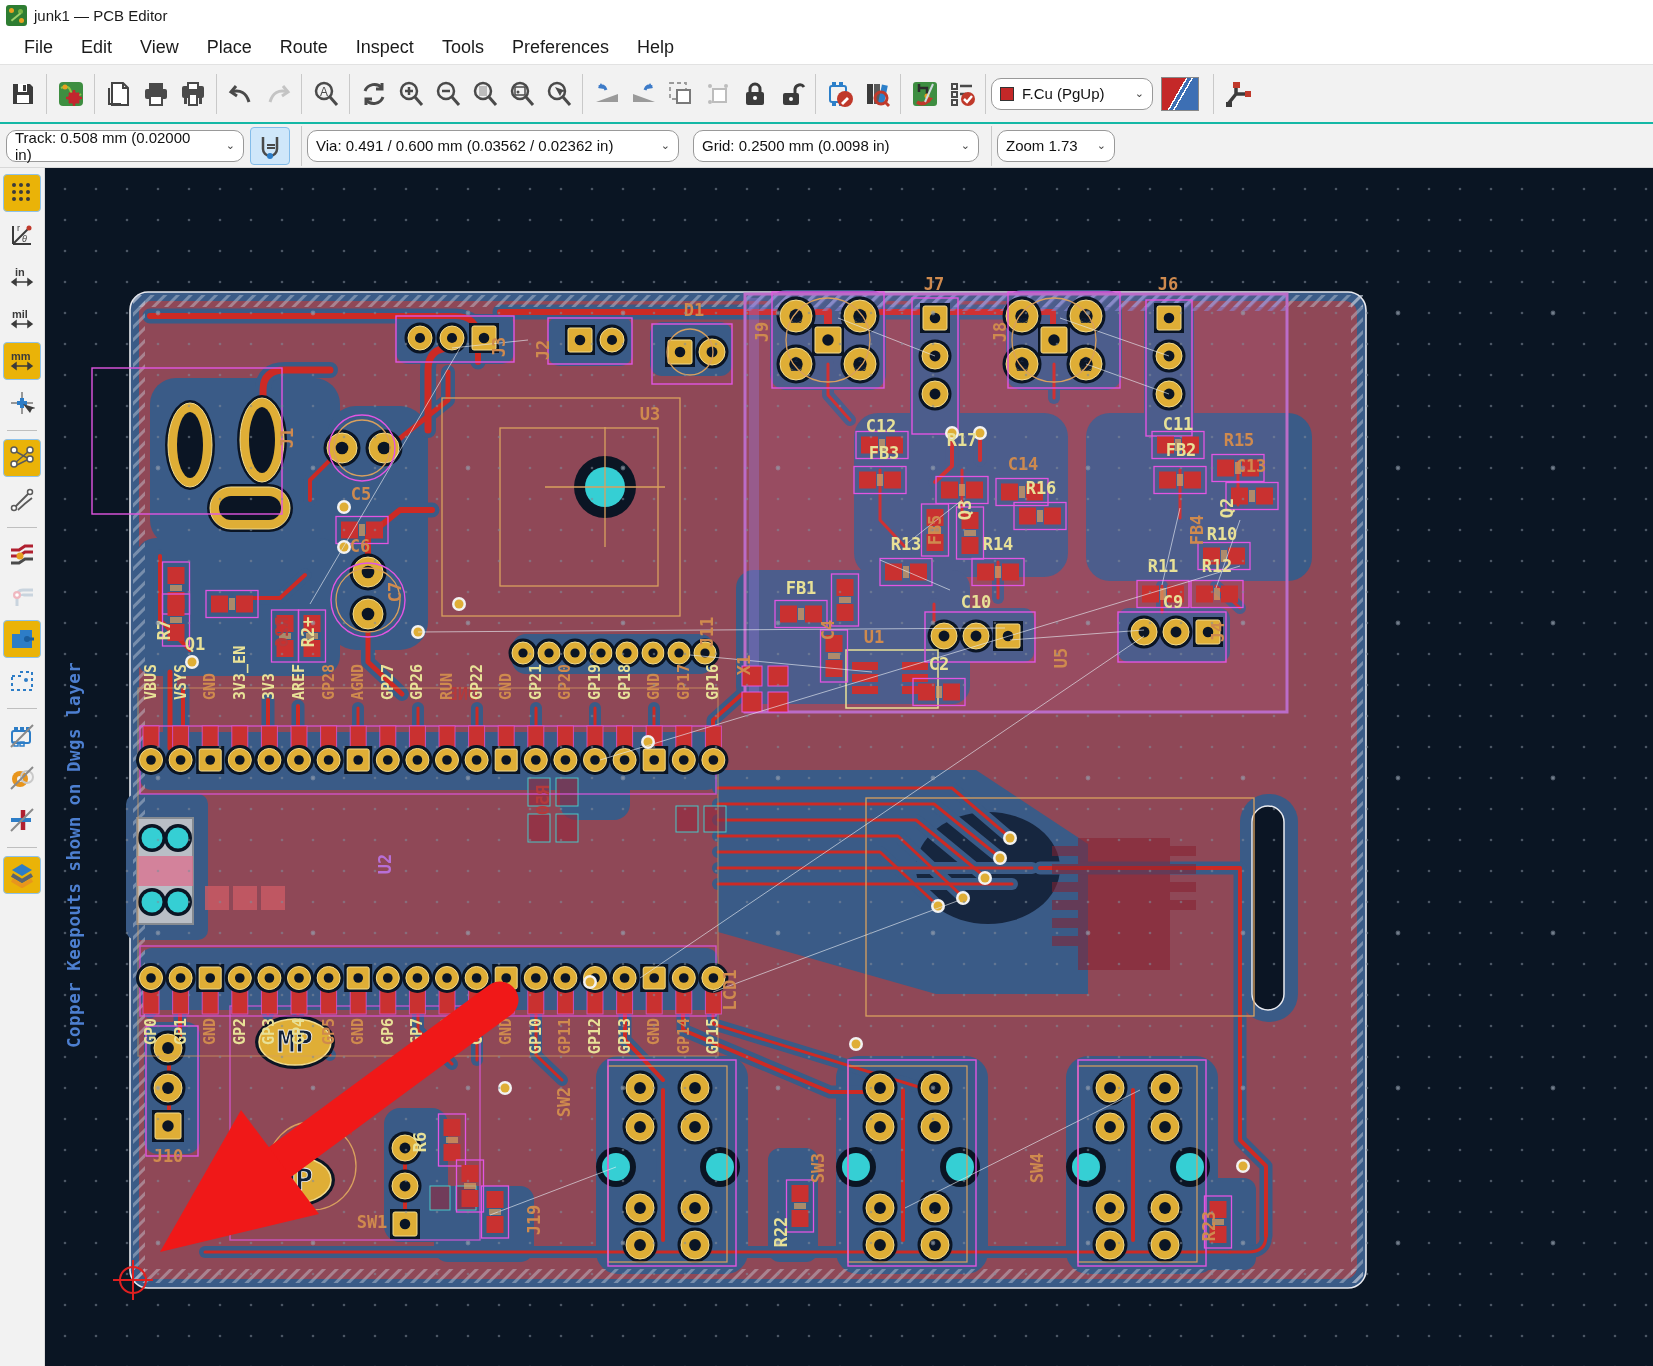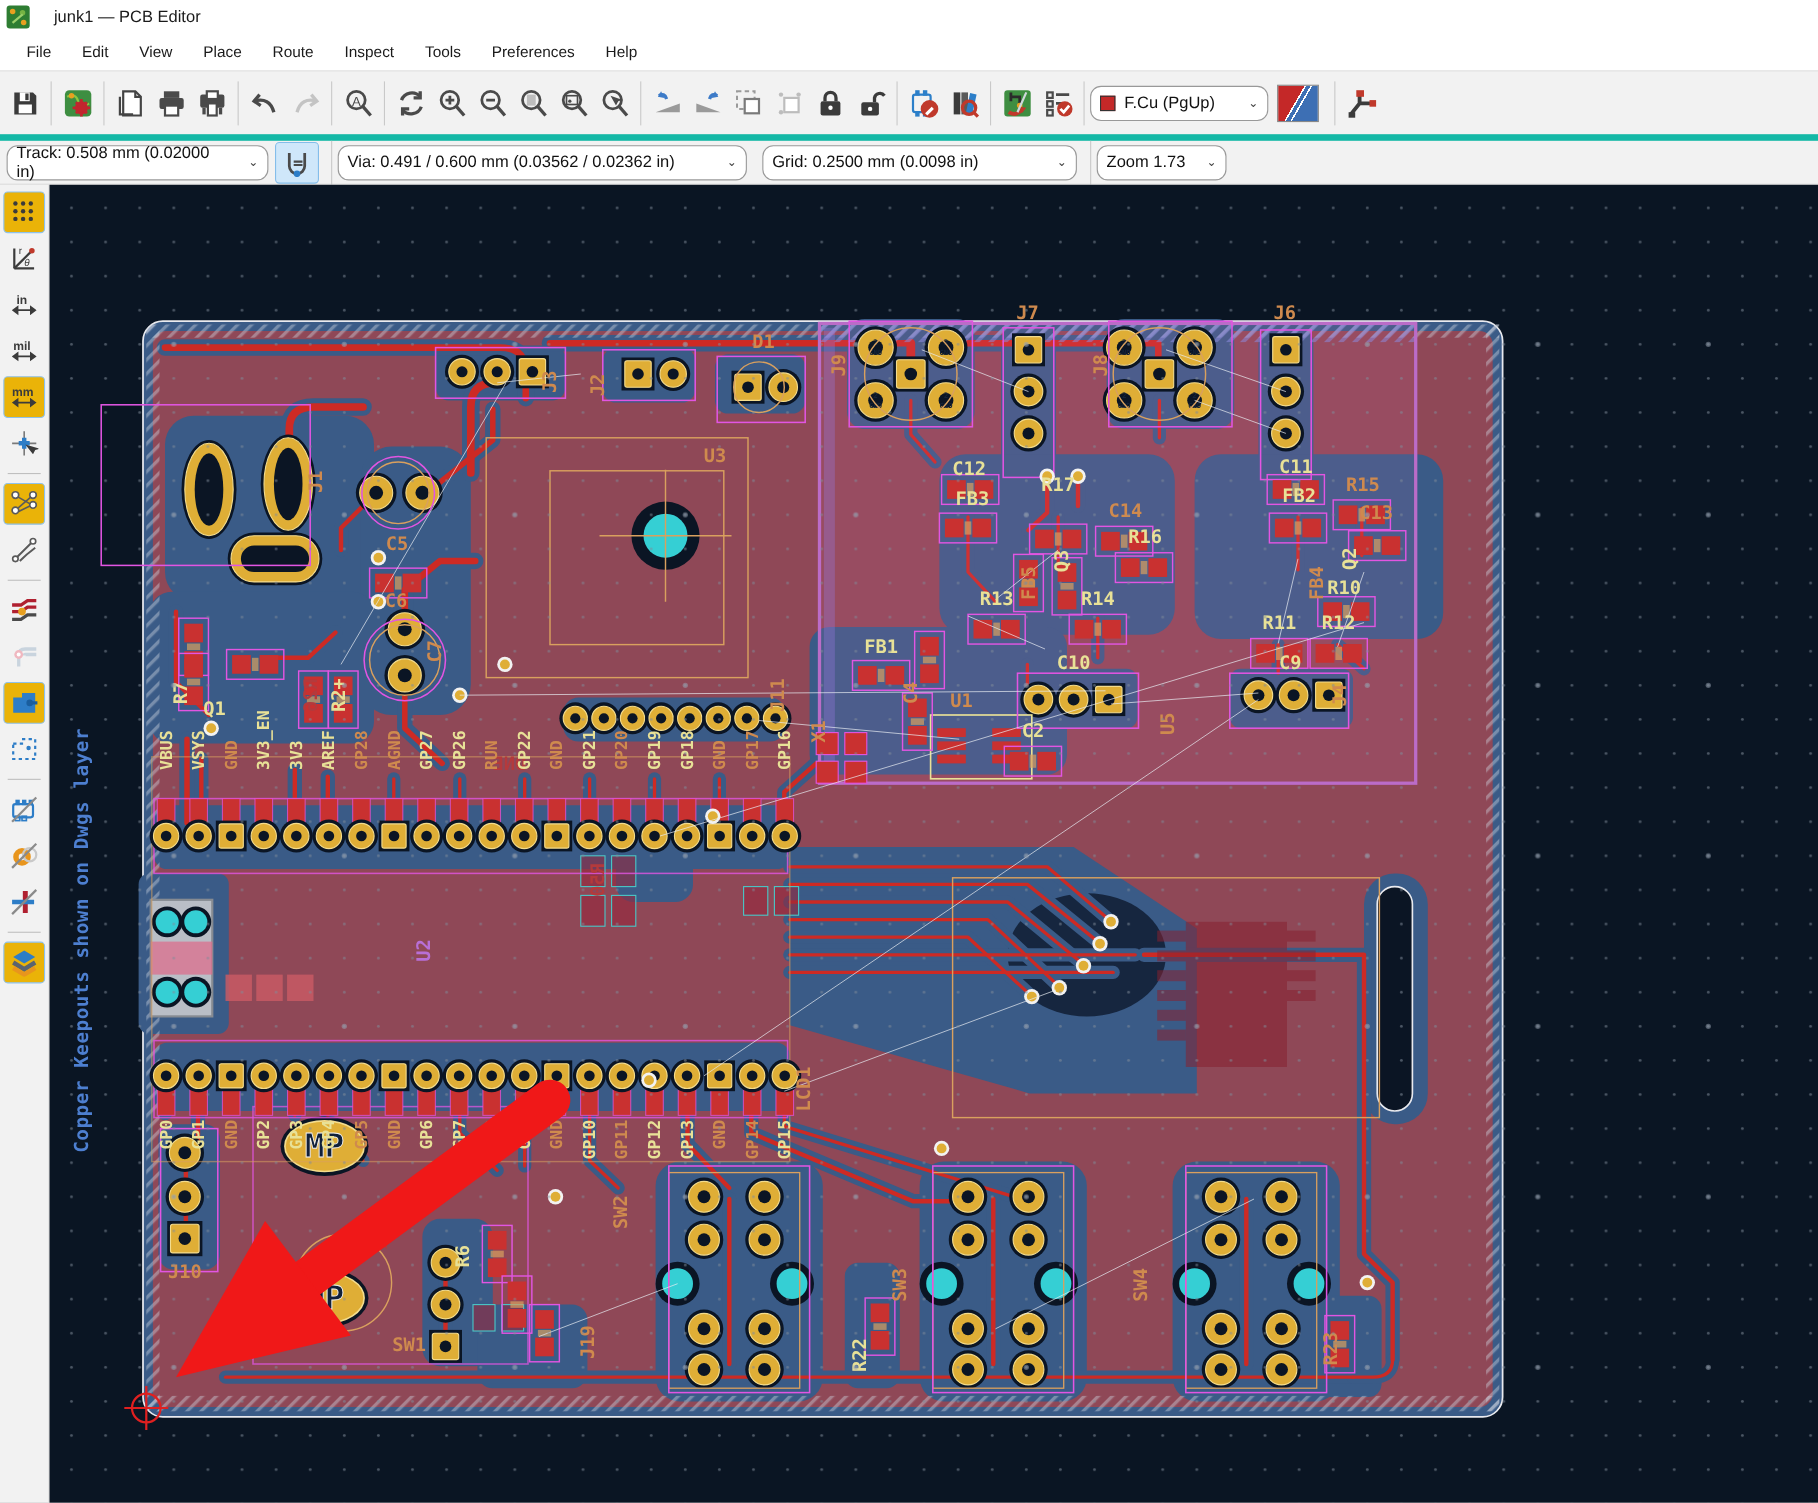--- a/index.html
+++ b/index.html
@@ -1,35 +1,35 @@
 <!DOCTYPE html>
 <html><head>
 <meta charset="utf-8">
 <style>
   * { margin:0; padding:0; box-sizing:border-box; }
   html,body { width:1653px; height:1366px; overflow:hidden; background:#e8e8e8;
     font-family:"Liberation Sans", sans-serif; }
   .titlebar { position:absolute; left:0; top:0; width:1653px; height:30px; background:#ffffff;
-    display:flex; align-items:center; padding-left:6px; gap:22px; }
+    display:flex; align-items:center; padding-left:6px; gap:7px; }
   .appicon { width:21px; height:21px; background:#2e7d32; border-radius:3px; position:relative; }
   .appicon:before { content:""; position:absolute; left:3px; top:3px; width:5px; height:5px;
     border-radius:50%; background:#e8a020; box-shadow:10px 10px 0 #e8a020, 9px 1px 0 #75b343; }
   .appicon:after { content:""; position:absolute; left:4px; top:11px; width:12px; height:2px;
     background:#9bcf6a; transform:rotate(-40deg); }
   .title-text { font-size:15px; color:#1a1a1a; }
   .menubar { position:absolute; left:0; top:30px; width:1653px; height:34px; background:#ffffff;
     display:flex; align-items:center; padding-left:10px; }
-  .menu-item { font-size:14px; color:#1a1a1a; padding:6px 14px; cursor:default; }
+  .menu-item { font-size:18px; color:#1a1a1a; padding:6px 14px; cursor:default; }
   .toolbar { position:absolute; left:0; top:64px; width:1653px; height:58px; background:#f2f2f2;
     border-top:1px solid #e2e2e2; display:flex; align-items:center; padding-left:4px; }
   .tbtn { width:37px; height:44px; display:flex; align-items:center; justify-content:center;
     border-radius:4px; flex:0 0 auto; }
   .tsep { width:1px; height:40px; background:#c9c9c9; margin:0 5px; flex:0 0 auto; }
   .toolbar2 { position:absolute; left:0; top:122px; width:1653px; height:46px; background:#f2f2f2;
-    border-top:6px solid #14b8a6; border-bottom:1px solid #d8d8d8; display:flex; align-items:center; padding-left:6px; }
+    border-top:2px solid #14b8a6; border-bottom:1px solid #d8d8d8; display:flex; align-items:center; padding-left:6px; }
   .ddbox { height:32px; background:#ffffff; border:1px solid #999; border-radius:10px;
     display:flex; align-items:center; padding:0 8px; font-size:15px; color:#111; gap:8px; flex:0 0 auto; }
   .chev { font-size:11px; color:#444; margin-left:auto; padding-left:8px; }
   .togglebtn { width:40px; height:38px; border-radius:4px; background:#cfe7fa; border:1px solid #84bdea;
     display:flex; align-items:center; justify-content:center; margin:0 6px; flex:0 0 auto; }
   .sidebar { position:absolute; left:0; top:168px; width:45px; height:1198px; background:#f2f2f2;
     border-right:1px solid #dcdcdc; display:flex; flex-direction:column; align-items:center; padding-top:4px; }
   .sbtn { width:38px; height:38px; margin:2px 0; border-radius:4px;
     display:flex; align-items:center; justify-content:center; flex:0 0 auto; }
   .sbtn.active { background:#eab308; border:1px solid #8ec2ec; }

